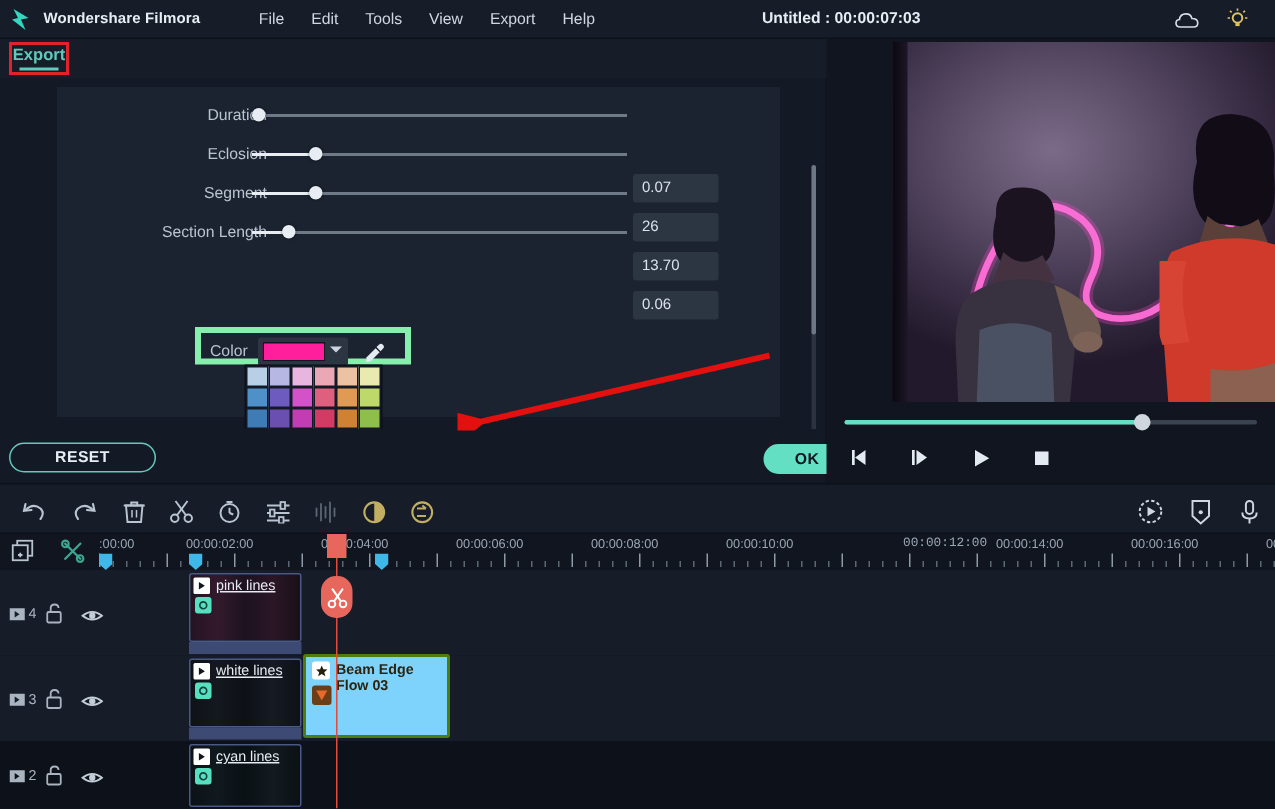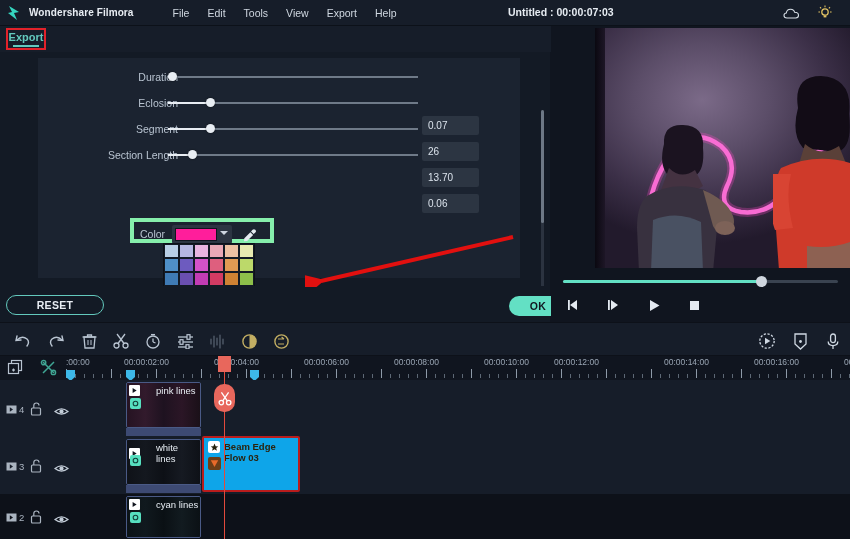--- a/index.html
+++ b/index.html
@@ -265,36 +265,36 @@
   .th-eye { position: absolute; left: 54px; }
 
   .clip {
     position: absolute; border-radius: 2px; overflow: hidden;
   }
   .clip-video {
     background: #1d2433; border: 1px solid #4a5a86;
   }
   .clip-title {
     position: absolute; left: 2px; top: 2px; display: flex; align-items: center;
-    gap: 16px; font-size: 9.5px; color: #e6ecf2; z-index: 3;
+    gap: 4px; font-size: 9.5px; color: #e6ecf2; z-index: 3; text-decoration: underline;
   }
   .clip-play {
     width: 11px; height: 11px; background: #fff; border-radius: 1px;
     display: flex; align-items: center; justify-content: center;
   }
   .clip-fx {
     position: absolute; left: 3px; top: 15px; width: 11px; height: 11px;
     background: #57e0c0; border-radius: 2px; z-index: 3;
     display:flex; align-items:center; justify-content:center;
   }
   .clip-thumbstrip {
     position: absolute; left: 0; top: 0; width: 100%; height: 100%;
   }
   .clip-effect {
-    background: #0ea5e9; border: 2px solid #b91c1c;
+    background: #7dd3fc; border: 2px solid #4d7c0f;
   }
   .clip-effect .etitle {
     position: absolute; left: 4px; top: 3px; font-size: 9.5px; color: #2b2410;
     font-weight: bold;
   }
   .clip-effect .estar {
     position: absolute; left: 4px; top: 3px; width: 12px; height: 12px;
     background: #fff; border-radius: 2px; display: flex;
     align-items: center; justify-content: center;
   }
@@ -658,21 +658,21 @@
       </div>
     </div>
 
     <div class="ruler" id="ruler">
         <div class="tick-label" style="left: 0px;">:00:00</div>
         <div class="tick-label" style="left: 58px;">00:00:02:00</div>
         <div class="tick-label" style="left: 148px;">00:00:04:00</div>
         <div class="tick-label" style="left: 238px;">00:00:06:00</div>
         <div class="tick-label" style="left: 328px;">00:00:08:00</div>
         <div class="tick-label" style="left: 418px;">00:00:10:00</div>
-        <div class="tick-label" style="left: 488px;">00:00:12:00</div>
+        <div class="tick-label" style="left: 536px; font-family: Liberation Mono, monospace;">00:00:12:00</div>
         <div class="tick-label" style="left: 598px;">00:00:14:00</div>
         <div class="tick-label" style="left: 688px;">00:00:16:00</div>
         <div class="tick-label" style="left: 778px;">00:00:18:00</div>
         <div class="tick major" style="left: 0px;"></div>
         <div class="tick minor" style="left: 9px;"></div>
         <div class="tick minor" style="left: 18px;"></div>
         <div class="tick minor" style="left: 27px;"></div>
         <div class="tick minor" style="left: 36px;"></div>
         <div class="tick major" style="left: 45px;"></div>
         <div class="tick minor" style="left: 54px;"></div>

